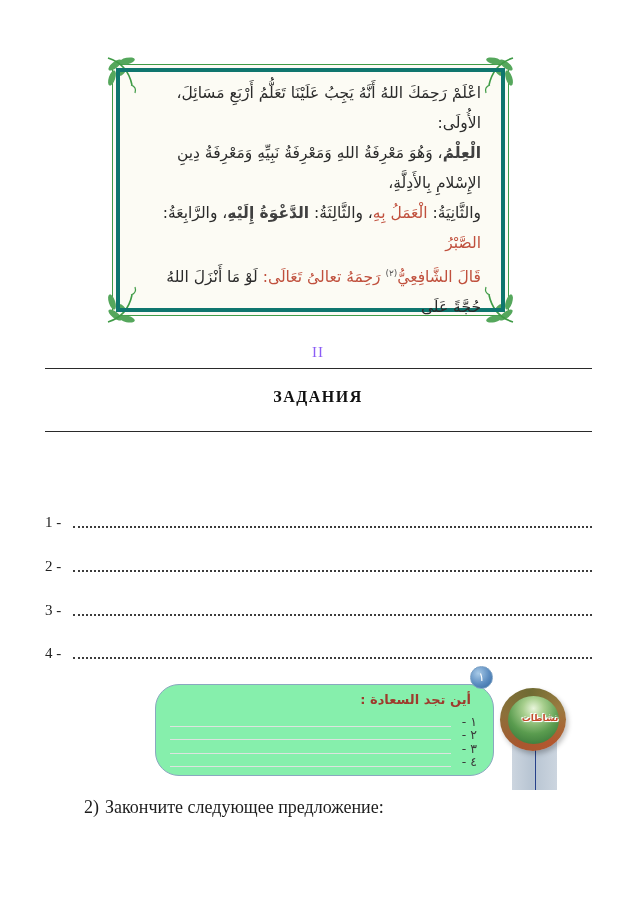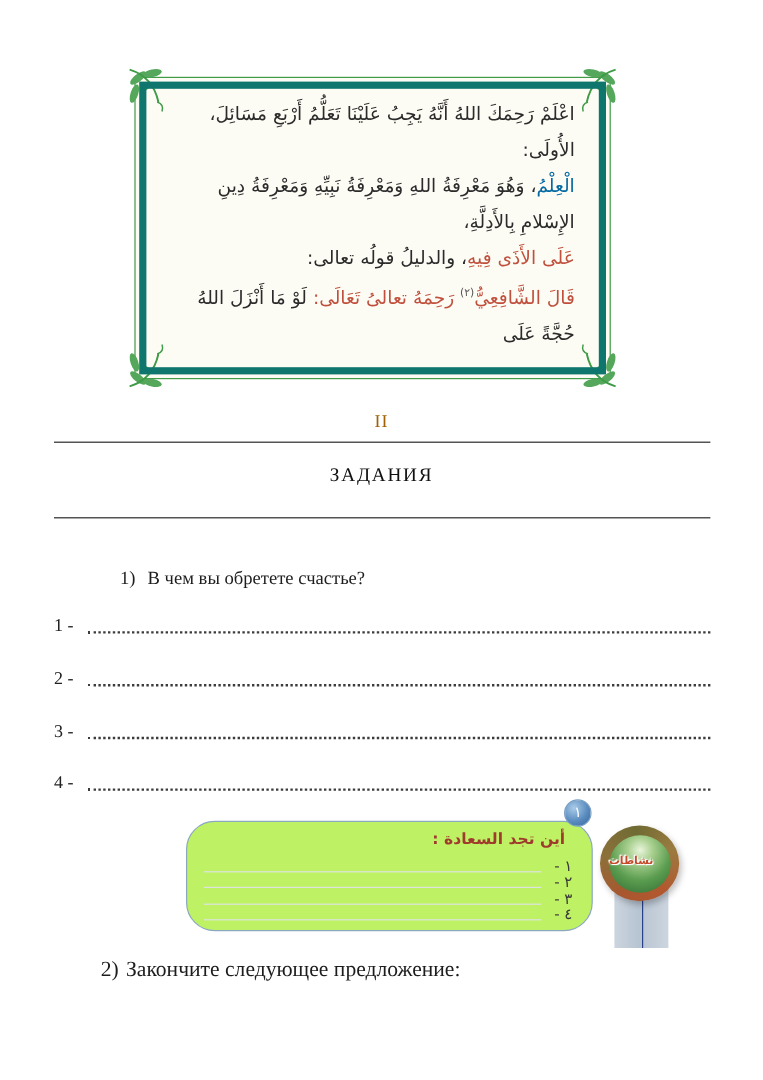--- a/index.html
+++ b/index.html
@@ -10,65 +10,65 @@
     font-family:"Liberation Serif", serif; color:#1f1f1f;
   }
 
   
   .scripture-box {
     position:absolute; left:112px; top:64px; width:397px; height:252px;
     border:1.5px solid #3f9b46; background:#fcfbf4;
     box-shadow:0 0 0 1px #fcfbf4 inset;
   }
   .scripture-inner {
-    position:absolute; inset:3px; border:6px solid #0f766e;
+    position:absolute; inset:3px; border:4px solid #0f766e;
     padding:6px 20px 4px 16px;
     direction:rtl; text-align:right;
     font-family:"DejaVu Sans", sans-serif;
     font-size:15.5px; line-height:30px; color:#2b2b2b;
   }
   .scripture-inner p { margin:0; }
   .t-red  { color:#c0503d; }
-  .t-blue { color:#0369a1; }
+  .t-blue { color:#404040;font-weight:bold; }
   .verse-line { text-align:center; color:#4e7f52; }
   .ayah {
     display:inline-block; width:16px; height:16px; border:1px solid #4e7f52;
     border-radius:50%; font-size:9.5px; line-height:15px; text-align:center;
     color:#3e6f42; background:#eef5ea; margin:0 3px; vertical-align:middle;
   }
   .fnote { font-size:9px; vertical-align:super; color:#555; }
   .corner { position:absolute; width:42px; height:42px; pointer-events:none; }
   .corner.tl { left:-8px;  top:-10px; }
   .corner.tr { right:-8px; top:-10px; transform:scaleX(-1); }
   .corner.bl { left:-8px;  bottom:-10px; transform:scaleY(-1); }
   .corner.br { right:-8px; bottom:-10px; transform:scale(-1,-1); }
 
   
   .sec-numeral { position:absolute; left:0; top:344px; width:100%; text-align:center;
-    font-size:15px; letter-spacing:1px; color:#a16207; }
+    font-size:15px; letter-spacing:1px; color:#8b5cf6; }
   .rule { position:absolute; left:45px; right:44px; border-top:1.6px solid #2a2a2a; }
   .rule-1 { top:368px; }
   .rule-2 { top:431px; }
   .sec-title { position:absolute; left:0; top:388px; width:100%; text-align:center;
-    font-size:16px; font-weight:normal; letter-spacing:1.5px; color:#111; }
+    font-size:16px; font-weight:bold; letter-spacing:1.5px; color:#111; }
 
   
   .q1 { position:absolute; left:100px; top:474px; font-size:15.5px; color:#1d1d1d; }
   .q1 .q-num { margin-right:10px; }
 
   
   .answer-row { position:absolute; left:45px; right:44px; height:20px;
     display:flex; align-items:flex-end; }
   .answer-row .a-num { font-size:15px; color:#222; padding-right:4px; }
   .answer-row .dots { flex:1; border-bottom:2px dotted #3c3c3c; margin:0 0 3px 8px; }
   .ar-1 { top:511px; } .ar-2 { top:555px; } .ar-3 { top:599px; } .ar-4 { top:642px; }
 
   
   .activity-box { position:absolute; left:155px; top:684px; width:339px; height:92px;
-    border:1.5px solid #8aa8bf; border-radius:24px; background:#bef264; }
+    border:1.5px solid #8aa8bf; border-radius:24px; background:#86efac; }
   .act-prompt { position:absolute; right:22px; top:7px; direction:rtl;
     font-family:"DejaVu Sans", sans-serif; font-size:13px; font-weight:bold;
     color:#9e3b2d; }
   .act-rows { position:absolute; left:14px; right:16px; top:30px; }
   .act-row { display:flex; direction:rtl; align-items:flex-end; height:13.5px; }
   .act-num { font-family:"DejaVu Sans", sans-serif; font-size:12.5px; color:#3a3a3a;
     width:26px; }
   .act-line { flex:1; border-bottom:1px solid #dde3df; margin-bottom:2px; }
   .task-badge { position:absolute; left:470px; top:666px; width:23px; height:23px;
     border-radius:50%; border:1px solid #7aa0c4; color:#fff; text-align:center;
@@ -79,21 +79,21 @@
   .ribbon { position:absolute; left:512px; top:720px; width:45px; height:70px;
     background:linear-gradient(90deg,#ccd5df,#b7c4d2 45%,#ccd5df); }
   .ribbon::after { content:""; position:absolute; left:50%; top:0; bottom:0;
     width:1px; background:#27418a; }
   .sphere { position:absolute; left:500px; top:688px; width:66px; height:63px;
     border-radius:50%; display:flex; align-items:center; justify-content:center;
     background:conic-gradient(from 210deg,#a8572f,#8c703a,#6f6b33,#9a7b40,#b3582f,#a8572f);
     box-shadow:2px 3px 5px rgba(0,0,0,0.25); }
   .sphere-core { width:51px; height:48px; border-radius:50%; position:relative;
     background:radial-gradient(circle at 50% 26%, #e9f5dc 0%, #a8cf8e 24%, #5a9c4f 58%, #2f6b33 100%); }
-  .sphere-label { position:absolute; left:0; right:0; top:17px; text-align:left;
+  .sphere-label { position:absolute; left:0; right:0; top:17px; text-align:right;
     direction:rtl; font-family:"DejaVu Sans", sans-serif; font-size:9px; font-weight:bold;
     color:#c44a2a;
     text-shadow:0 0 2px #fff, 0 0 2px #fff, 1px 1px 0 #fff, -1px -1px 0 #fff; }
 
   
   .q2 { position:absolute; left:84px; top:797px; font-size:18px; color:#1d1d1d; }
   .q2 .q-num { margin-right:6px; }
 </style>
 </head>
 <body>
@@ -123,33 +123,30 @@
     <svg class="corner bl" viewBox="0 0 42 42">
         <use href="#vine"></use>
       </svg>
     <svg class="corner br" viewBox="0 0 42 42">
         <use href="#vine"></use>
       </svg>
 
     <div class="scripture-inner">
       <p><span>اعْلَمْ رَحِمَكَ اللهُ أَنَّهُ يَجِبُ عَلَيْنَا تَعَلُّمُ أَرْبَعِ مَسَائِلَ، الأُولَى:</span></p>
       <p><span class="t-blue">الْعِلْمُ</span><span>، وَهُوَ مَعْرِفَةُ اللهِ وَمَعْرِفَةُ نَبِيِّهِ وَمَعْرِفَةُ دِينِ الإِسْلامِ بِالأَدِلَّةِ،</span></p>
-      <p><span class="t-red">عَلَى الأَذَى فِيهِ</span><span>، والدليلُ قولُه تعالى:</span></p>
+      <p><span>والثَّانِيَةُ: </span><span class="t-red">الْعَمَلُ بِهِ</span><span>، والثَّالِثَةُ: </span><span class="t-blue">الدَّعْوَةُ إِلَيْهِ</span><span>، والرَّابِعَةُ: </span><span class="t-red">الصَّبْرُ</span></p>
       <p><span class="t-red">قَالَ الشَّافِعِيُّ</span><span class="fnote">(٢)</span><span class="t-red"> رَحِمَهُ تعالىُ تَعَالَى: </span><span>لَوْ مَا أَنْزَلَ اللهُ حُجَّةً عَلَى</span></p>
     </div>
   </div>
 
   <div class="sec-numeral">II</div>
   <div class="rule rule-1"></div>
   <div class="sec-title">ЗАДАНИЯ</div>
   <div class="rule rule-2"></div>
 
-  <div class="q1">
-    <span class="q-num">1)</span><span>В чем вы обретете счастье?</span>
-  </div>
 
   <div class="answer-row ar-1">
     <span class="a-num">1 -</span>
       <span class="dots"></span>
   </div>
   <div class="answer-row ar-2">
     <span class="a-num">2 -</span>
       <span class="dots"></span>
   </div>
   <div class="answer-row ar-3">

